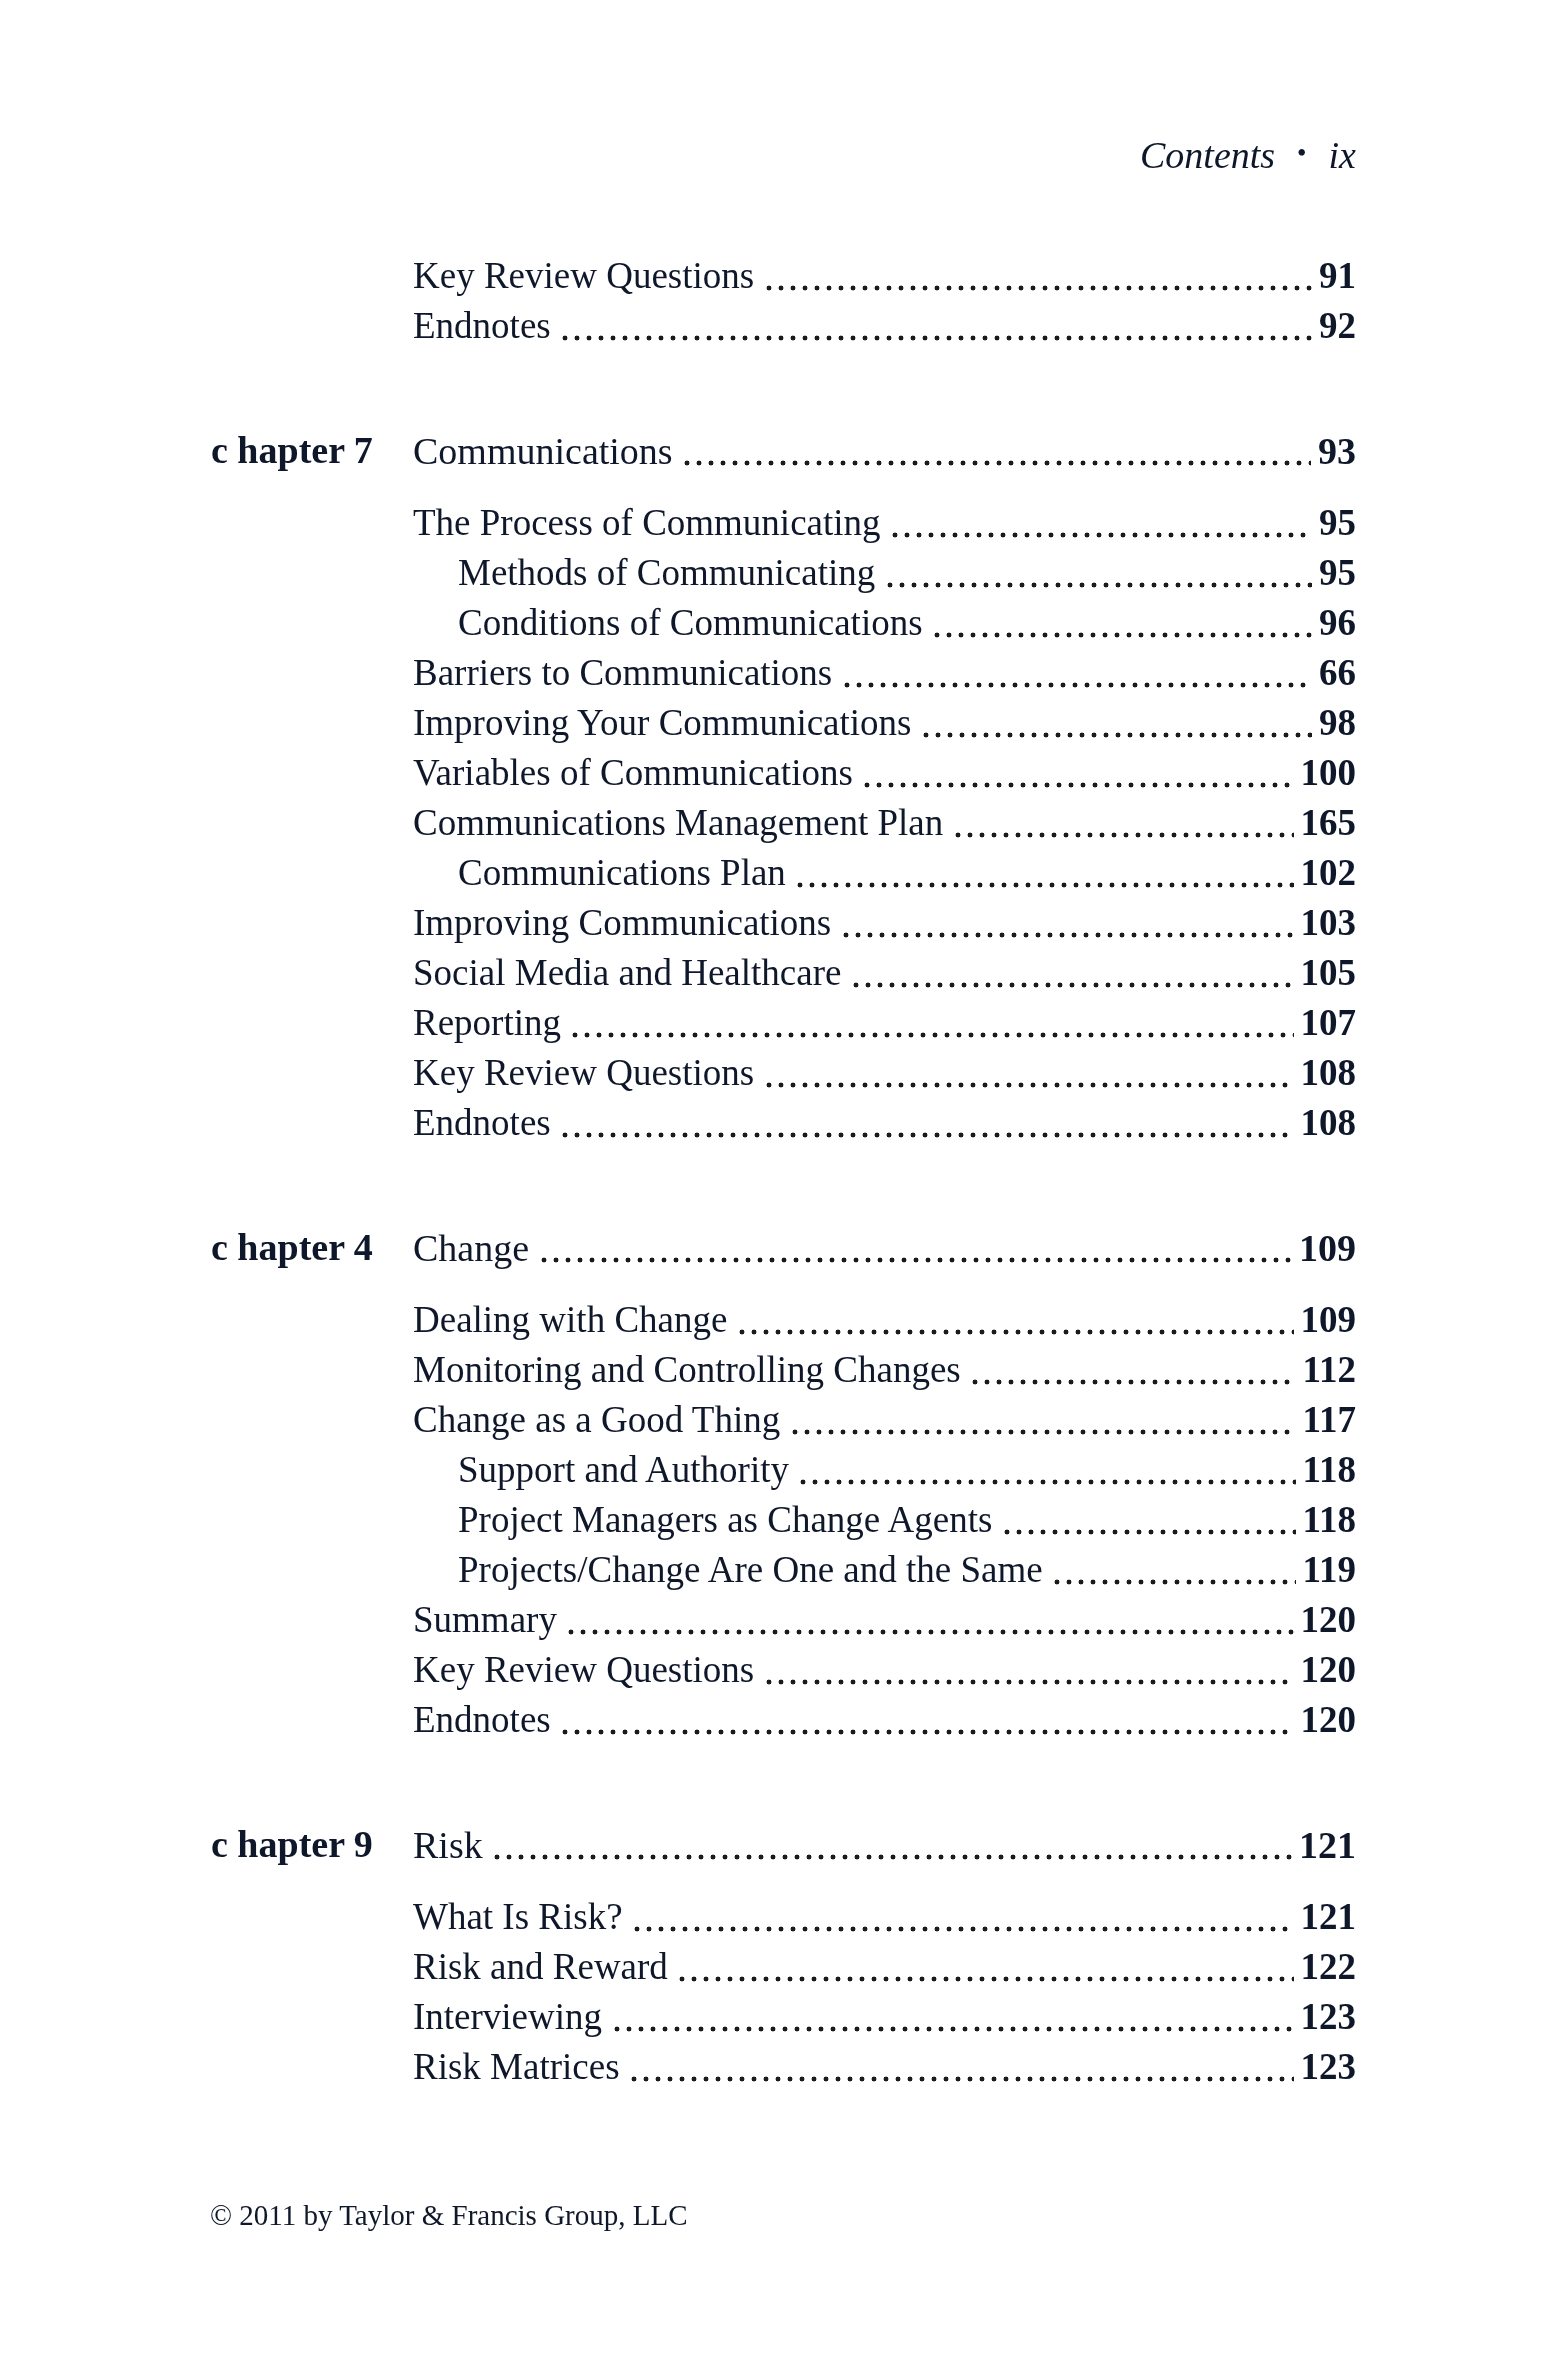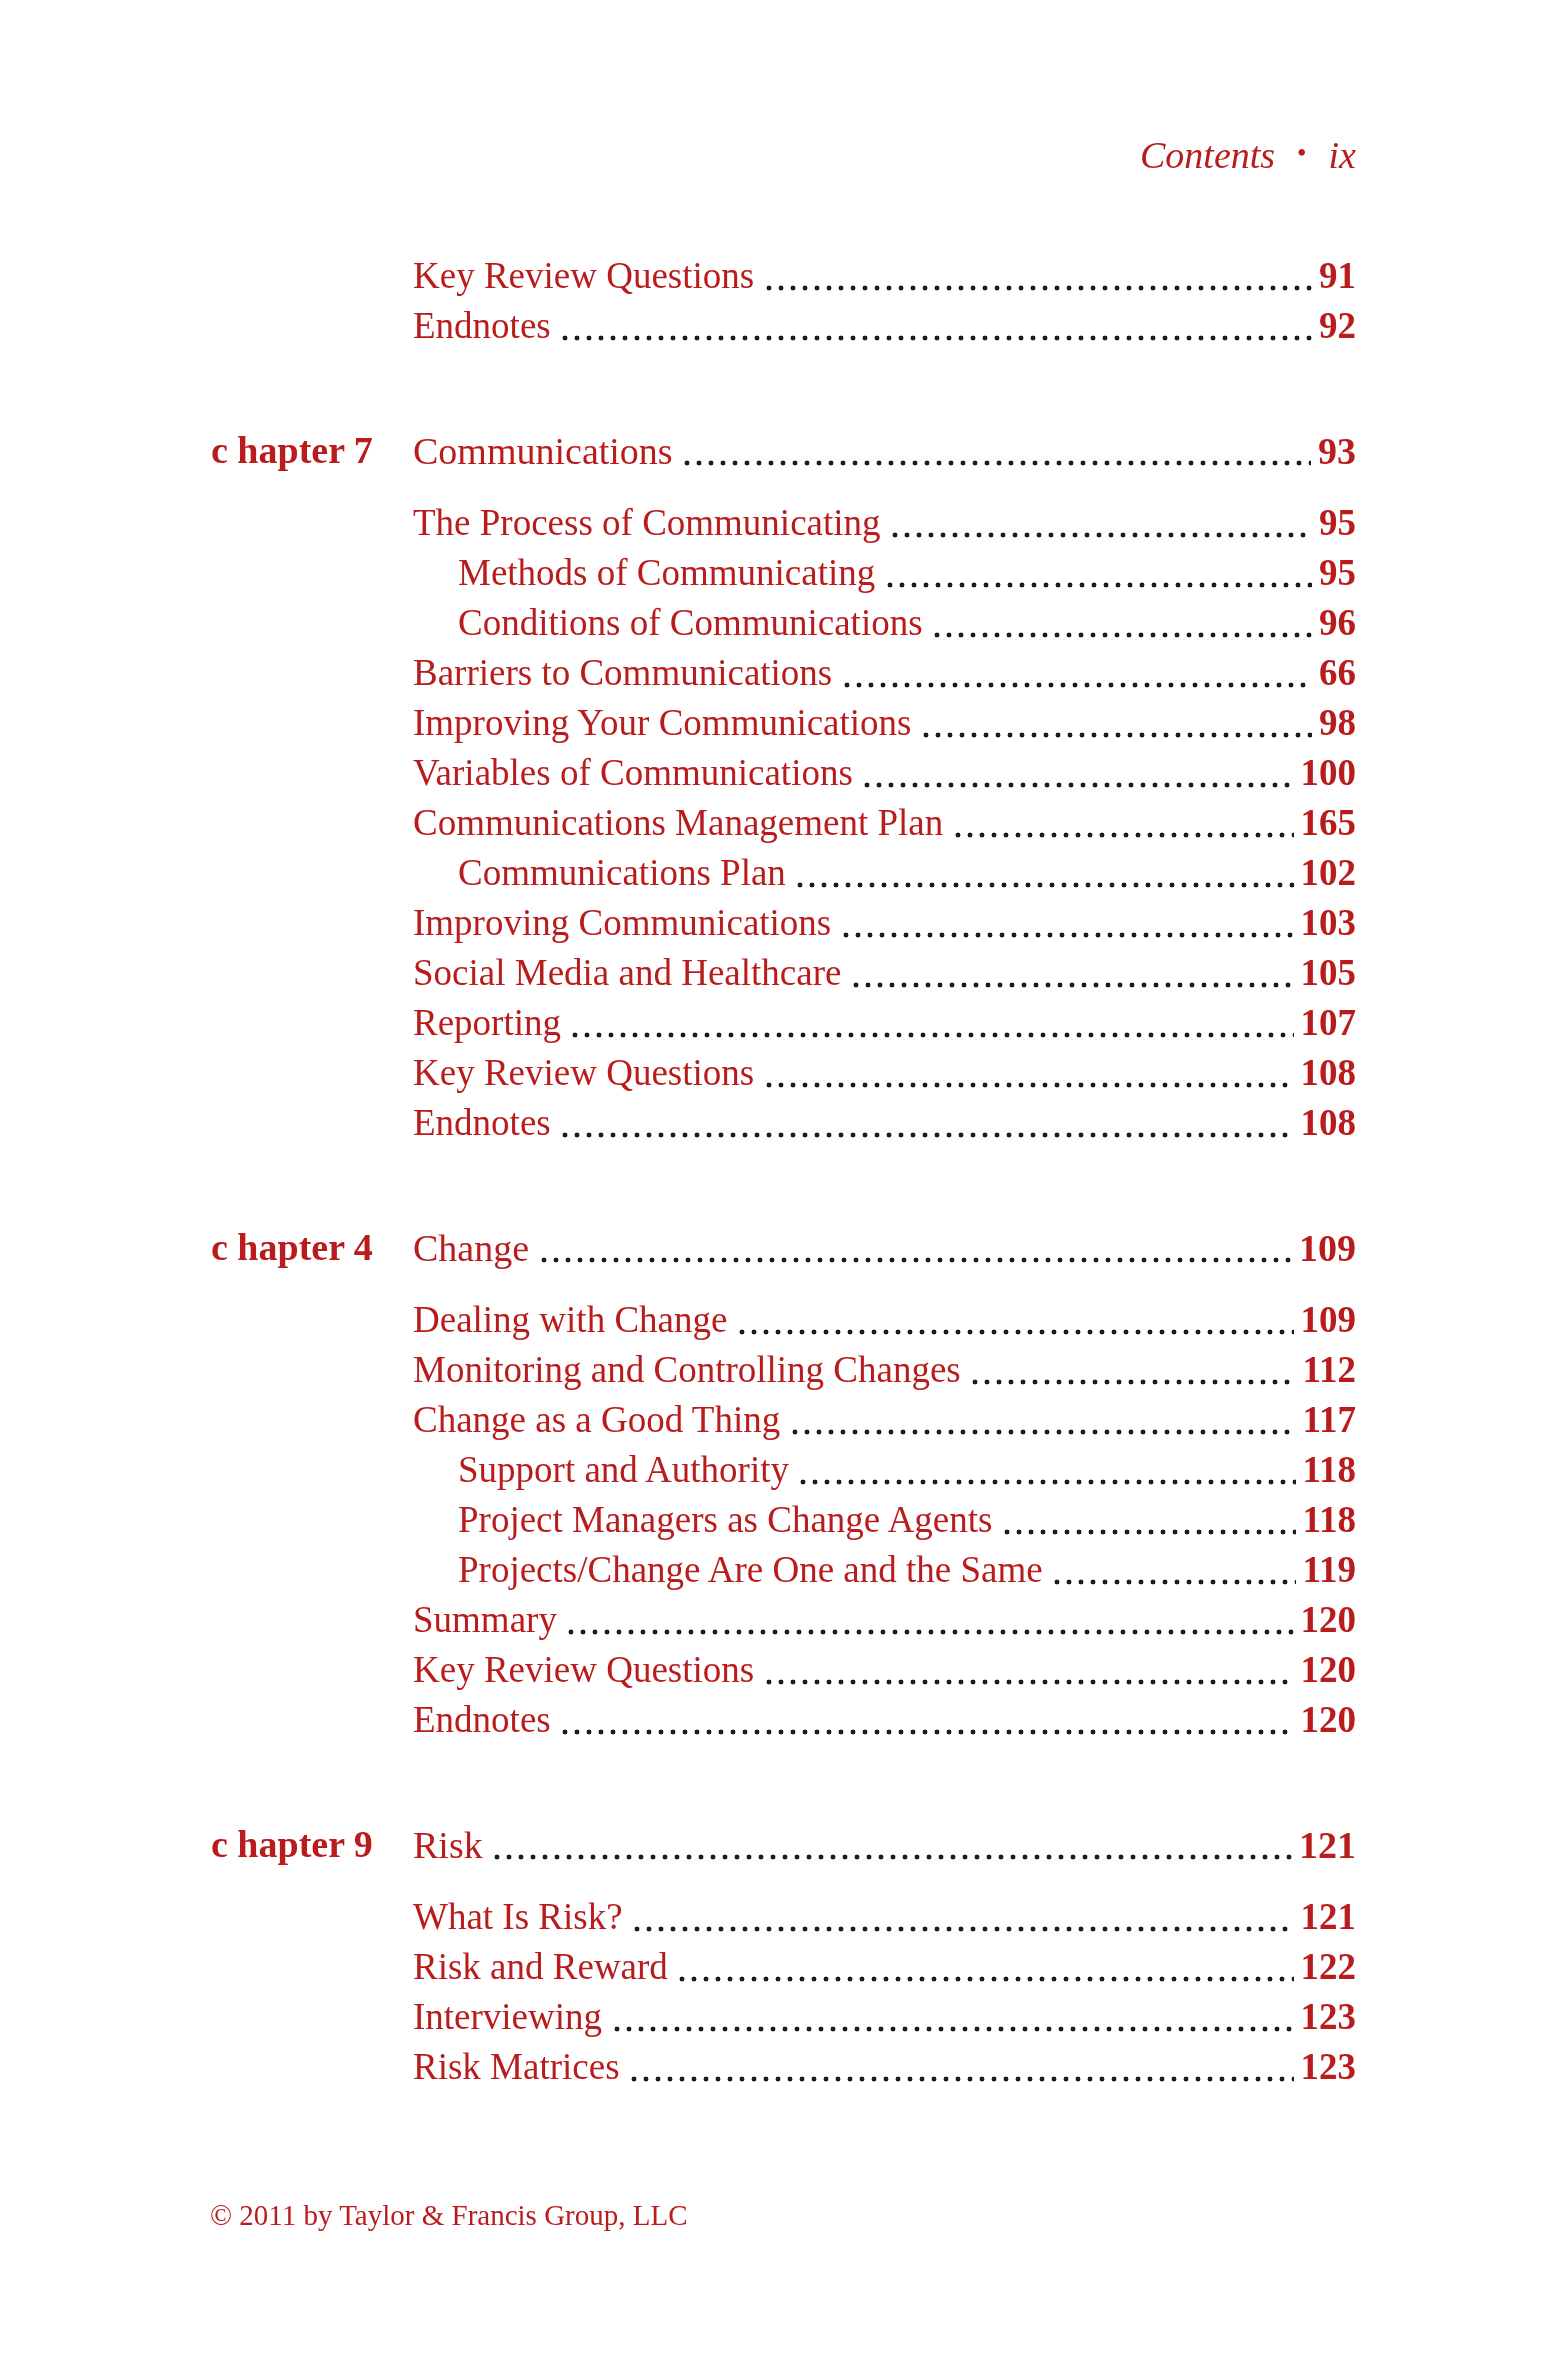--- a/index.html
+++ b/index.html
@@ -5,21 +5,21 @@
   html, body {
     margin: 0;
     padding: 0;
     background: #ffffff;
   }
   .page {
     position: relative;
     width: 1567px;
     height: 2366px;
     background: #ffffff;
-    color: #b91c1c;
+    color: #0f172a;
     font-family: "Liberation Serif", "DejaVu Serif", serif;
     overflow: hidden;
   }
   
   .running-header {
     position: absolute;
     top: 128px;
     left: 413px;
     right: 211px;
     text-align: right;

